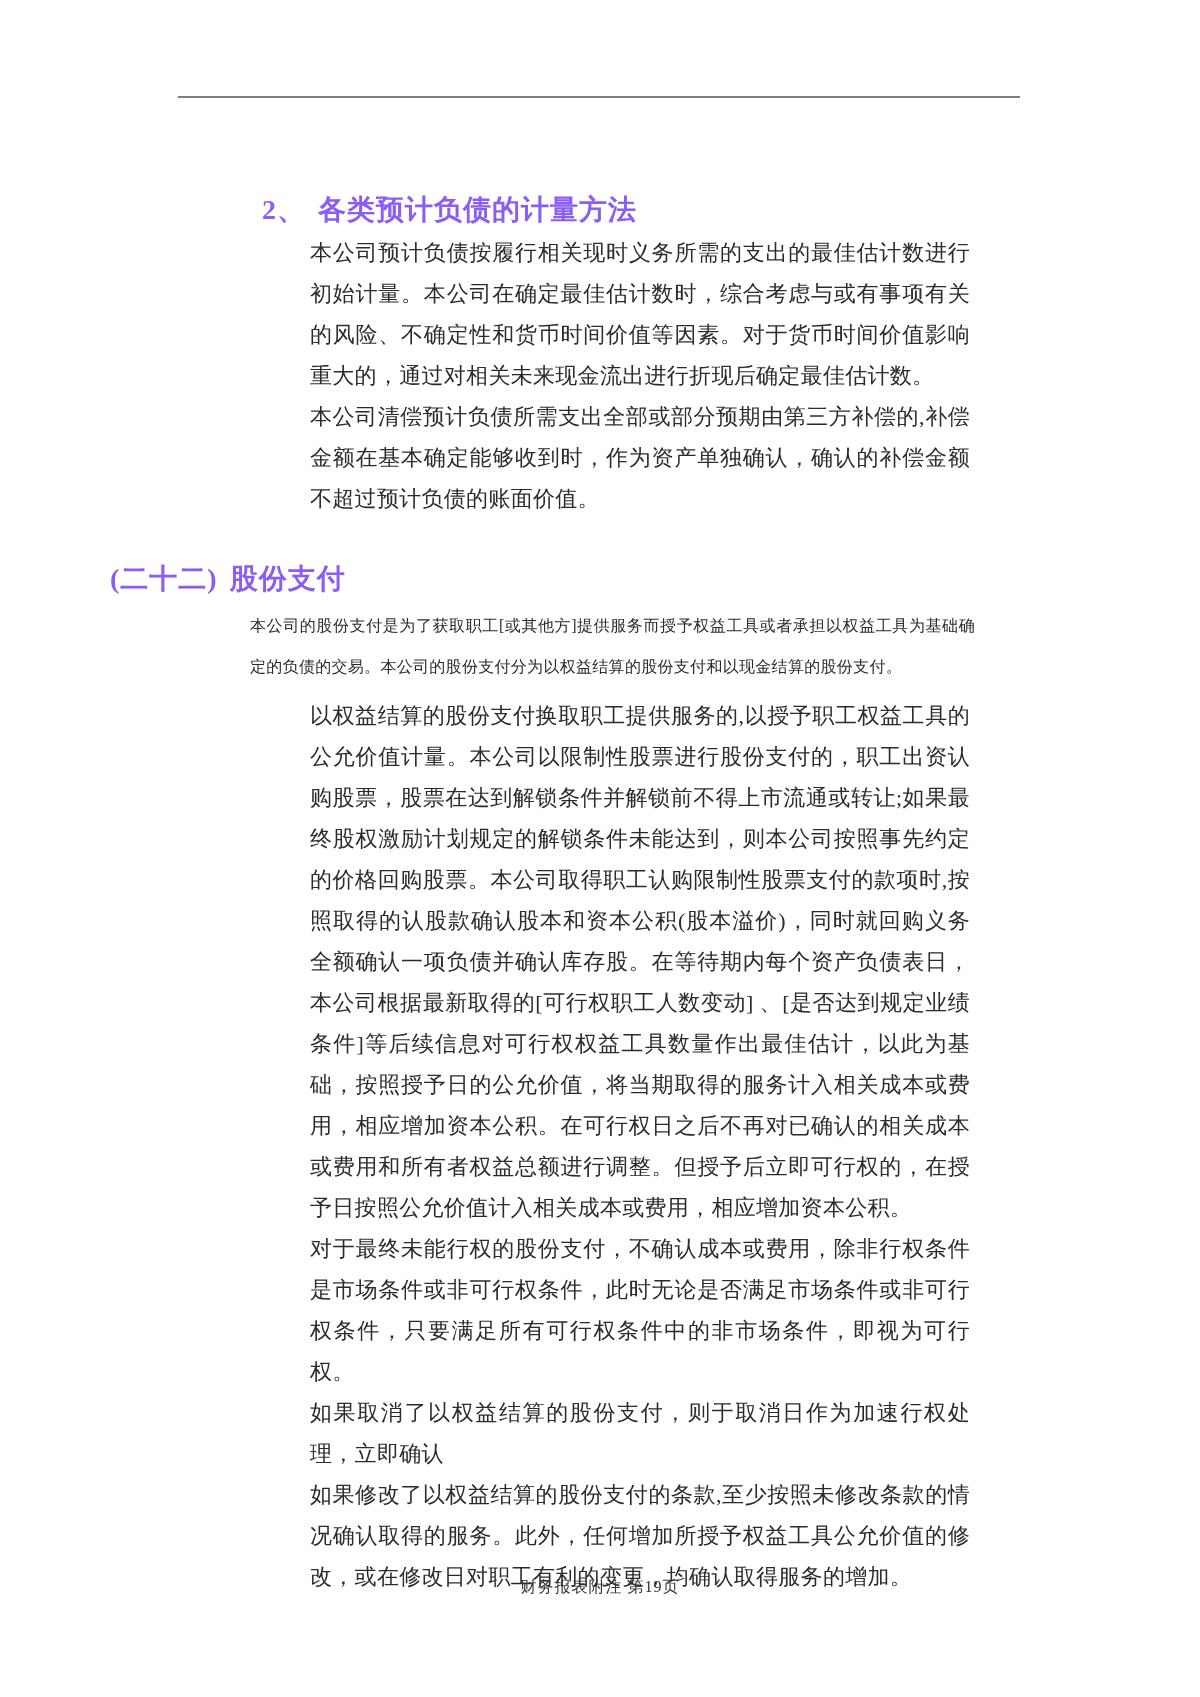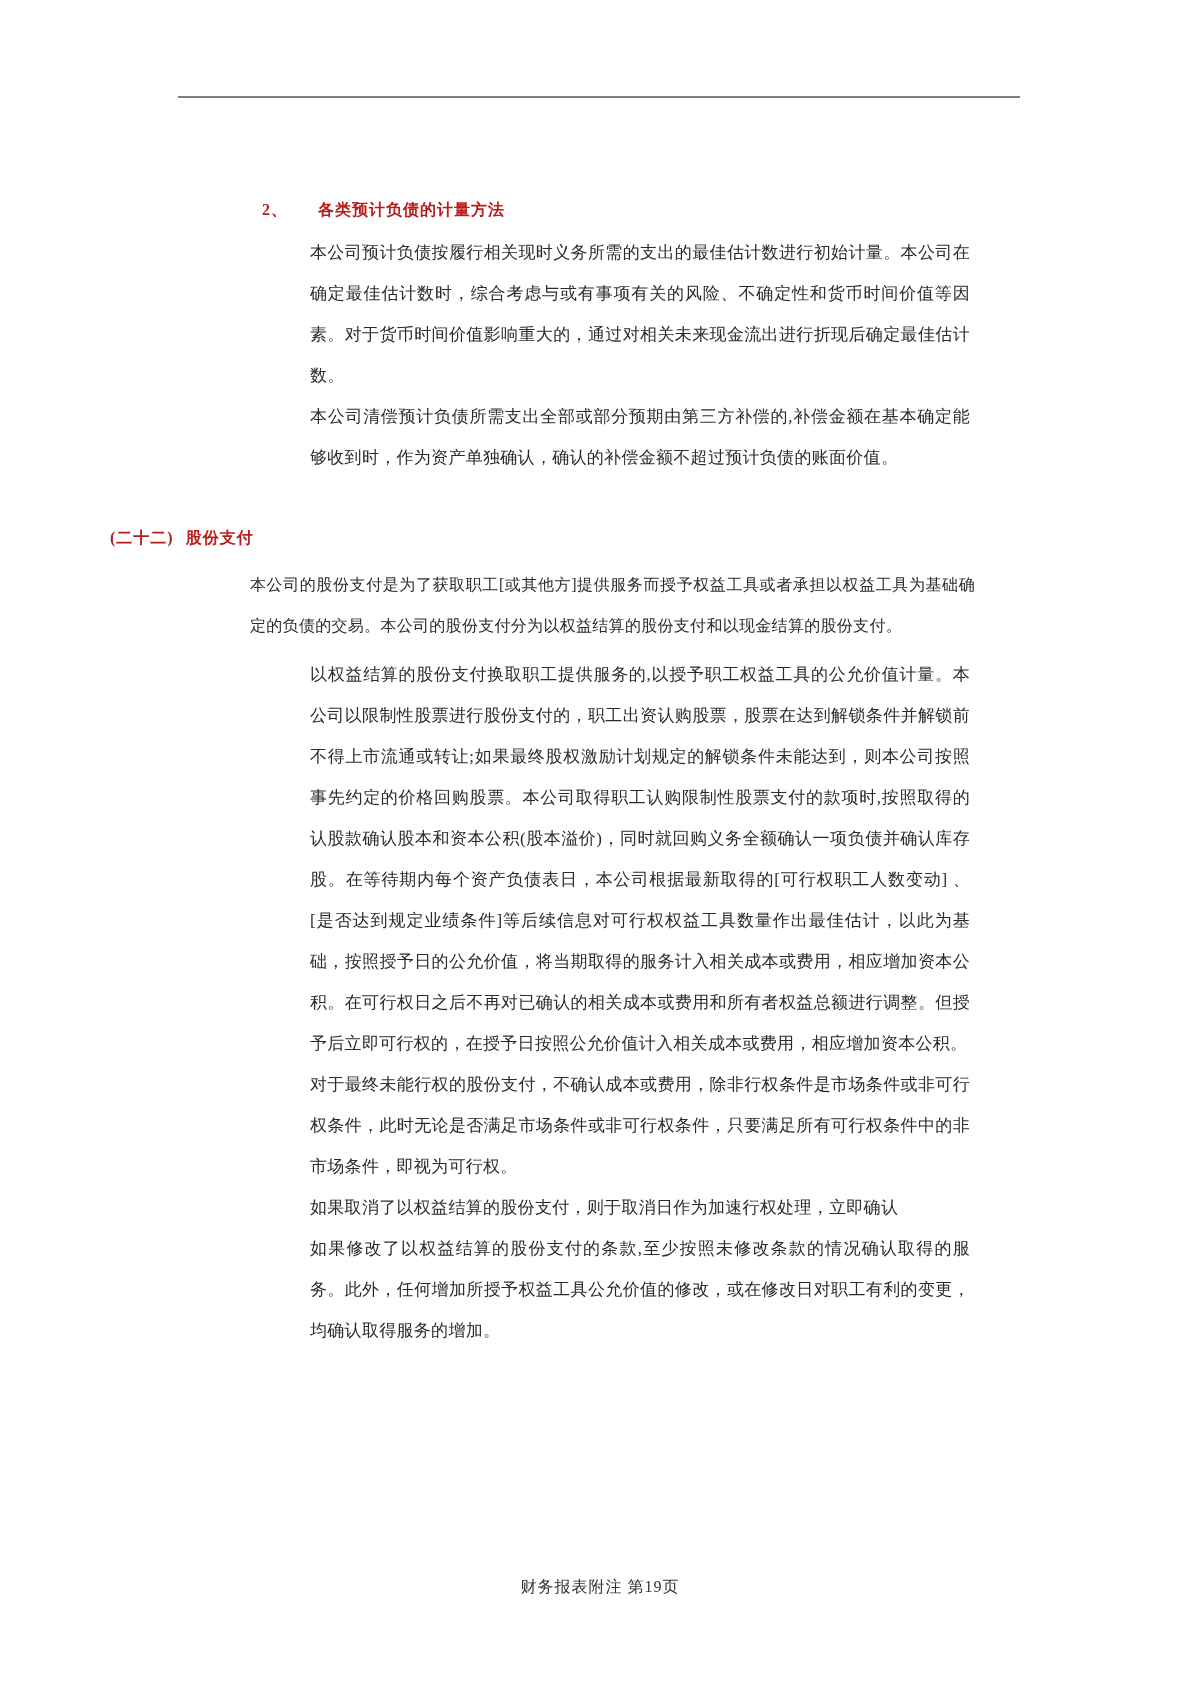--- a/index.html
+++ b/index.html
@@ -21,35 +21,35 @@
     width: 842px;
     height: 0;
     border: none;
     border-top: 2px solid #7f7f7f;
   }
 
   .doc { position: absolute; left: 0; top: 98px; width: 1200px; }
 
   .heading {
     font-weight: 700;
-    color: #b91c1c;
-    font-size: 16px;
+    color: #8b5cf6;
+    font-size: 28px;
     line-height: 28px;
     letter-spacing: 1px;
   }
   .heading-num {
     display: inline-block;
     min-width: 56px;
   }
   .sec2-heading { margin-top: 98px; margin-left: 262px; }
 
   p.body-b {
     margin-left: 310px;
     width: 660px;
-    font-size: 17px;
+    font-size: 22px;
     line-height: 41px;
     text-align: justify;
     text-justify: inter-character;
     letter-spacing: 0.3px;
   }
   p.first-after-heading { margin-top: 8px; }
 
   .sec22-heading { margin-top: 46px; margin-left: 110px; }
   .sec22-heading .heading-num { min-width: 0; margin-right: 12px; }
 

